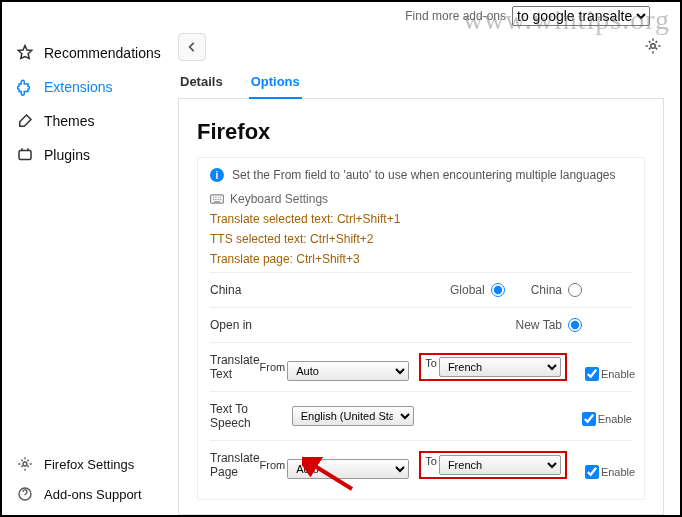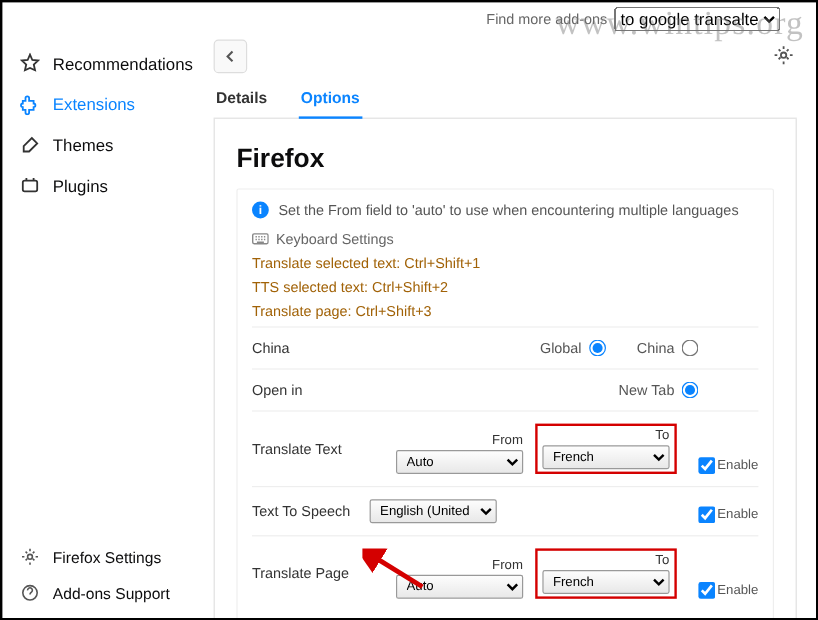--- a/index.html
+++ b/index.html
@@ -30,23 +30,23 @@
 .kb-line { font-size: 12px; color: #a16207; margin: 6px 0; }
 .row { display: flex; align-items: center; padding: 10px 0; border-top: 1px solid #eee; font-size: 12px; }
 .row:first-of-type { margin-top: 10px; }
 .row-label { width: 110px; color: #333; }
 .row-body { flex: 1; display: flex; align-items: center; gap: 10px; }
 .radio-group { display: flex; align-items: center; gap: 6px; margin-left: auto; margin-right: 30px; }
 .radio-opt { display: flex; align-items: center; gap: 6px; margin-right: 20px; justify-content: space-between; }
 input[type=radio] { accent-color: #0a84ff; width: 14px; height: 14px; }
 input[type=checkbox] { accent-color: #0a84ff; width: 14px; height: 14px; }
 select.sel { font-size: 11px; padding: 2px 4px; border: 1px solid #999; background: linear-gradient(#fdfdfd,#e8e8e8); border-radius: 2px; }
-.sel-wide { width: 106px; }
+.sel-wide { width: 122px; }
 .from-to { display: flex; align-items: flex-end; gap: 10px; }
-.ft-col { display: flex; flex-direction: column; gap: 2px; }
+.ft-col { display: flex; flex-direction: row; gap: 2px; }
 .ft-label { font-size: 11px; color: #333; text-align: right; }
 .ft-label-left { text-align: right; }
 .enable-col { display: flex; flex-direction: row; align-items: center; gap: 2px; margin-left: 8px; font-size: 11px; }
 .redbox { border: 2px solid #d40000; padding: 2px 4px; }
 .arrow { position: absolute; bottom: 18px; left: 300px; pointer-events: none; }
 svg { display: block; }
 </style>
 </head>
 <body>
 

